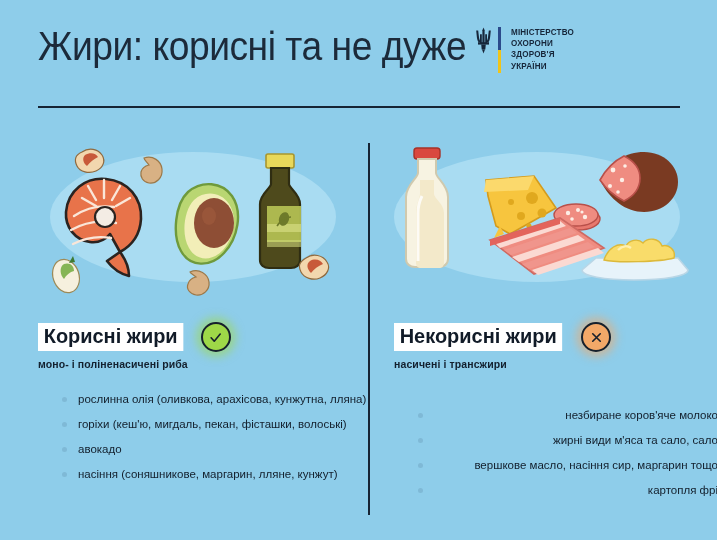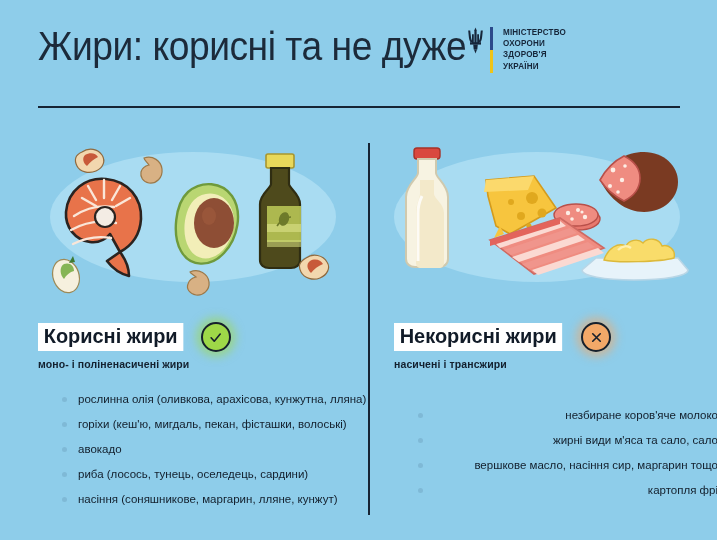--- a/index.html
+++ b/index.html
@@ -12,21 +12,21 @@
   .page{position:absolute;inset:0;width:597px;height:540px;padding-left:8px;}
 
   
   .title{
     position:absolute;left:38px;top:24px;
     font-size:40px;font-weight:400;color:#1c2a3a;
     letter-spacing:-0.5px;white-space:nowrap;
     transform:scaleX(0.93);transform-origin:left center;
   }
   .logo{
-    position:absolute;right:36px;top:27px;
+    position:absolute;right:28px;top:27px;
     display:flex;align-items:flex-start;gap:6px;
   }
   .trident{width:17px;height:46px;display:block;}
   .logo-bar{
     width:3px;height:46px;
     background:linear-gradient(to bottom,#2b4a8b 0 50%, #f0c419 50% 100%);
     margin-right:4px;
   }
   .logo-text{
     font-size:8.5px;line-height:11.2px;color:#16263a;
@@ -258,28 +258,27 @@
 
   <div class="sec sec-l">
     <div class="sec-head">
       <div class="sec-title">Корисні жири</div>
       <div class="badge badge-ok">
         <svg viewBox="0 0 24 24">
           <path d="M5 12.5 L10 18 L19.5 6.5" fill="none" stroke="#16202c" stroke-width="2.6" stroke-linecap="round" stroke-linejoin="round"></path>
         </svg>
       </div>
     </div>
-    <div class="sec-sub">моно- і поліненасичені жири</div>
+    <div class="sec-sub">моно- і поліненасичені риба</div>
   </div>
 
   <ul class="list list-l">
     <li>рослинна олія (оливкова, арахісова, кунжутна, лляна)</li>
     <li>горіхи (кеш'ю, мигдаль, пекан, фісташки, волоські)</li>
     <li>авокадо</li>
-    <li>риба (лосось, тунець, оселедець, сардини)</li>
     <li>насіння (соняшникове, маргарин, лляне, кунжут)</li>
   </ul>
 
   <div class="sec sec-r">
     <div class="sec-head">
       <div class="sec-title">Некорисні жири</div>
       <div class="badge badge-no">
         <svg viewBox="0 0 24 24">
           <path d="M6 6 L18 18 M18 6 L6 18" fill="none" stroke="#16202c" stroke-width="2.6" stroke-linecap="round"></path>
         </svg>

